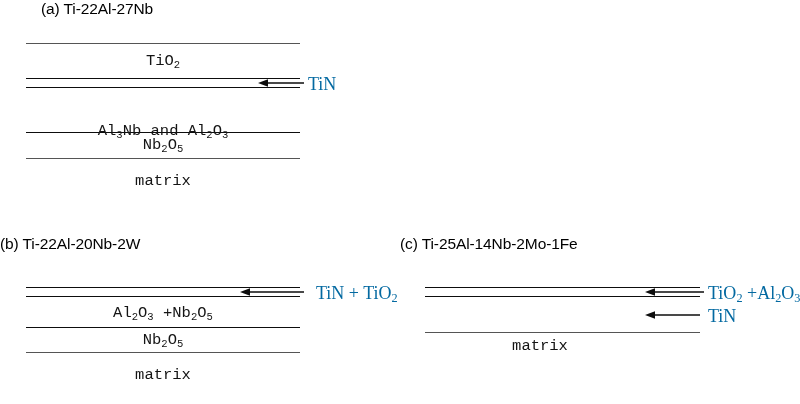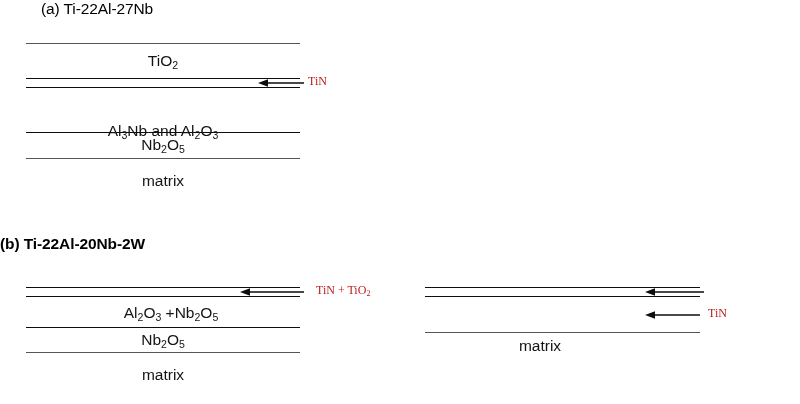--- a/index.html
+++ b/index.html
@@ -9,27 +9,27 @@
   }
   .panel{position:absolute;}
   .heading{
     font-family:"Liberation Sans", sans-serif;
     font-size:15.5px;color:#000;white-space:nowrap;letter-spacing:-0.1px;
   }
   .stack{position:absolute;}
   .rule{position:absolute;height:0;border-top:1.6px solid #555;}
   .rule.dark{border-top-color:#0d0d0d;border-top-width:1.4px;}
   .layer-label{
-    position:absolute;font-family:Liberation Sans, sans-serif;
+    position:absolute;font-family:Liberation Mono, monospace;
     font-size:15.5px;color:#141414;white-space:nowrap;
     text-align:center;
   }
   .side-label{
     position:absolute;font-family:"Liberation Serif", serif;
-    font-size:12px;color:#b91c1c;white-space:nowrap;text-align:right;
+    font-size:18px;color:#0369a1;white-space:nowrap;text-align:right;
   }
   sub{font-size:0.68em;vertical-align:-0.28em;line-height:0;}
   .arrow{position:absolute;height:9px;}
   .arrow svg{display:block;}
 </style>
 </head>
 <body>
 
 <div class="panel" style="left:0;top:0;width:400px;height:210px;">
 
@@ -55,61 +55,63 @@
     <svg width="46" height="10" viewBox="0 0 46 10" aria-hidden="true">
       <line x1="8" y1="5" x2="46" y2="5" stroke="#0d0d0d" stroke-width="1.3"></line>
       <polygon points="0,5 10,1.2 10,8.8" fill="#0d0d0d"></polygon>
     </svg>
   </div>
   <div class="side-label" style="left:308px;top:74px;">TiN</div>
 </div>
 
 <div class="panel" style="left:0;top:235px;width:400px;height:169px;">
 
-  <div class="heading" style="left:8px;top:8px;font-weight:bold;">(b) Ti-22Al-20Nb-2W</div>
+  <div class="heading" style="left:8px;top:8px;">(b) Ti-22Al-20Nb-2W</div>
 
   <div class="stack" style="left:0;top:0;">
     <div class="rule dark" style="left:26px;top:52px;width:274px;"></div>
     <div class="rule dark" style="left:26px;top:61px;width:274px;"></div>
     <div class="rule dark" style="left:26px;top:92px;width:274px;"></div>
     <div class="rule" style="left:26px;top:117px;width:274px;"></div>
 
-    <div class="layer-label" style="left:34px;top:69px;width:274px;">Al<sub>2</sub>O<sub>3</sub> +Nb<sub>2</sub>O<sub>5</sub></div>
+    <div class="layer-label" style="left:26px;top:69px;width:274px;">Al<sub>2</sub>O<sub>3</sub> +Nb<sub>2</sub>O<sub>5</sub></div>
 
     <div class="layer-label" style="left:26px;top:96px;width:274px;">Nb<sub>2</sub>O<sub>5</sub></div>
 
     <div class="layer-label" style="left:26px;top:131px;width:274px;">matrix</div>
   </div>
 
   <div class="arrow" style="left:240px;top:52px;width:64px;">
     <svg width="64" height="10" viewBox="0 0 64 10" aria-hidden="true">
       <line x1="8" y1="5" x2="64" y2="5" stroke="#0d0d0d" stroke-width="1.3"></line>
       <polygon points="0,5 10,1.2 10,8.8" fill="#0d0d0d"></polygon>
     </svg>
   </div>
   <div class="side-label" style="left:316px;top:48px;">TiN + TiO<sub>2</sub></div>
 </div>
 
 <div class="panel" style="left:400px;top:235px;width:400px;height:169px;">
 
+  <div class="heading" style="left:15px;top:8px;">(c) Ti-25Al-14Nb-2Mo-1Fe</div>
 
   <div class="stack" style="left:0;top:0;">
     <div class="rule dark" style="left:25px;top:52px;width:275px;"></div>
     <div class="rule dark" style="left:25px;top:61px;width:275px;"></div>
     <div class="rule" style="left:25px;top:97px;width:275px;"></div>
 
     <div class="layer-label" style="left:25px;top:102px;width:230px;">matrix</div>
   </div>
 
   <div class="arrow" style="left:245px;top:52px;width:59px;">
     <svg width="59" height="10" viewBox="0 0 59 10" aria-hidden="true">
       <line x1="8" y1="5" x2="59" y2="5" stroke="#0d0d0d" stroke-width="1.3"></line>
       <polygon points="0,5 10,1.2 10,8.8" fill="#0d0d0d"></polygon>
     </svg>
   </div>
+  <div class="side-label" style="left:308px;top:48px;">TiO<sub>2</sub> +Al<sub>2</sub>O<sub>3</sub></div>
 
   <div class="arrow" style="left:245px;top:75px;width:55px;">
     <svg width="55" height="10" viewBox="0 0 55 10" aria-hidden="true">
       <line x1="8" y1="5" x2="55" y2="5" stroke="#0d0d0d" stroke-width="1.3"></line>
       <polygon points="0,5 10,1.2 10,8.8" fill="#0d0d0d"></polygon>
     </svg>
   </div>
   <div class="side-label" style="left:308px;top:71px;">TiN</div>
 </div>
 

